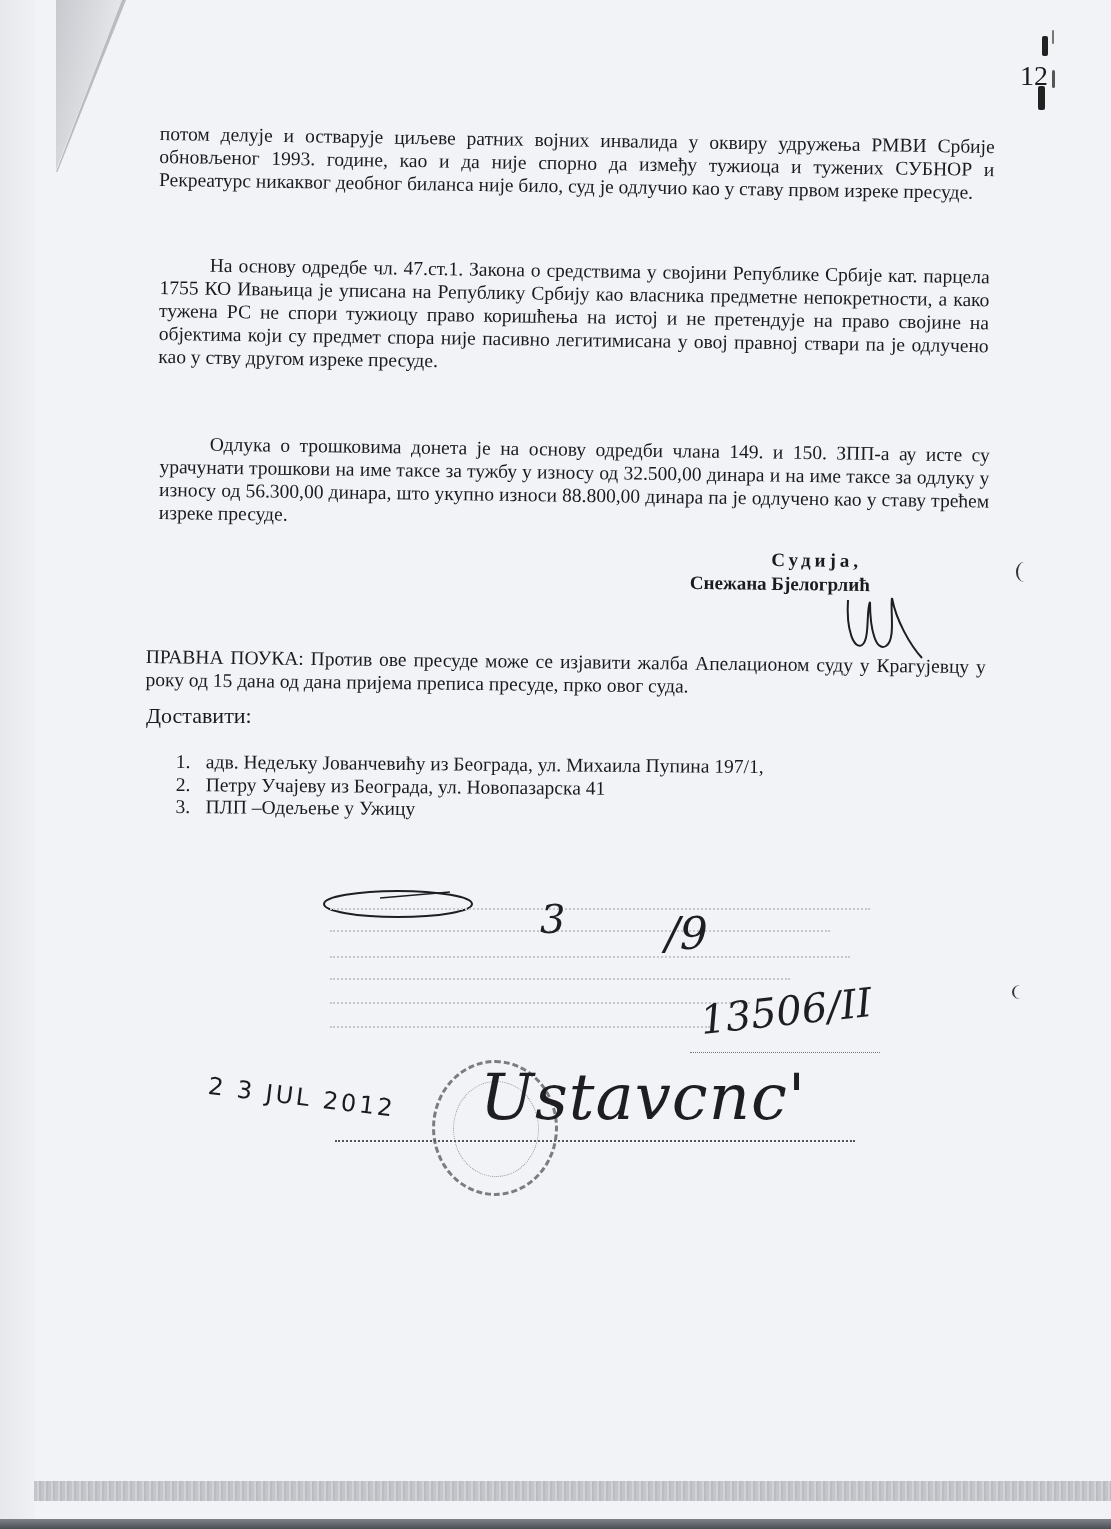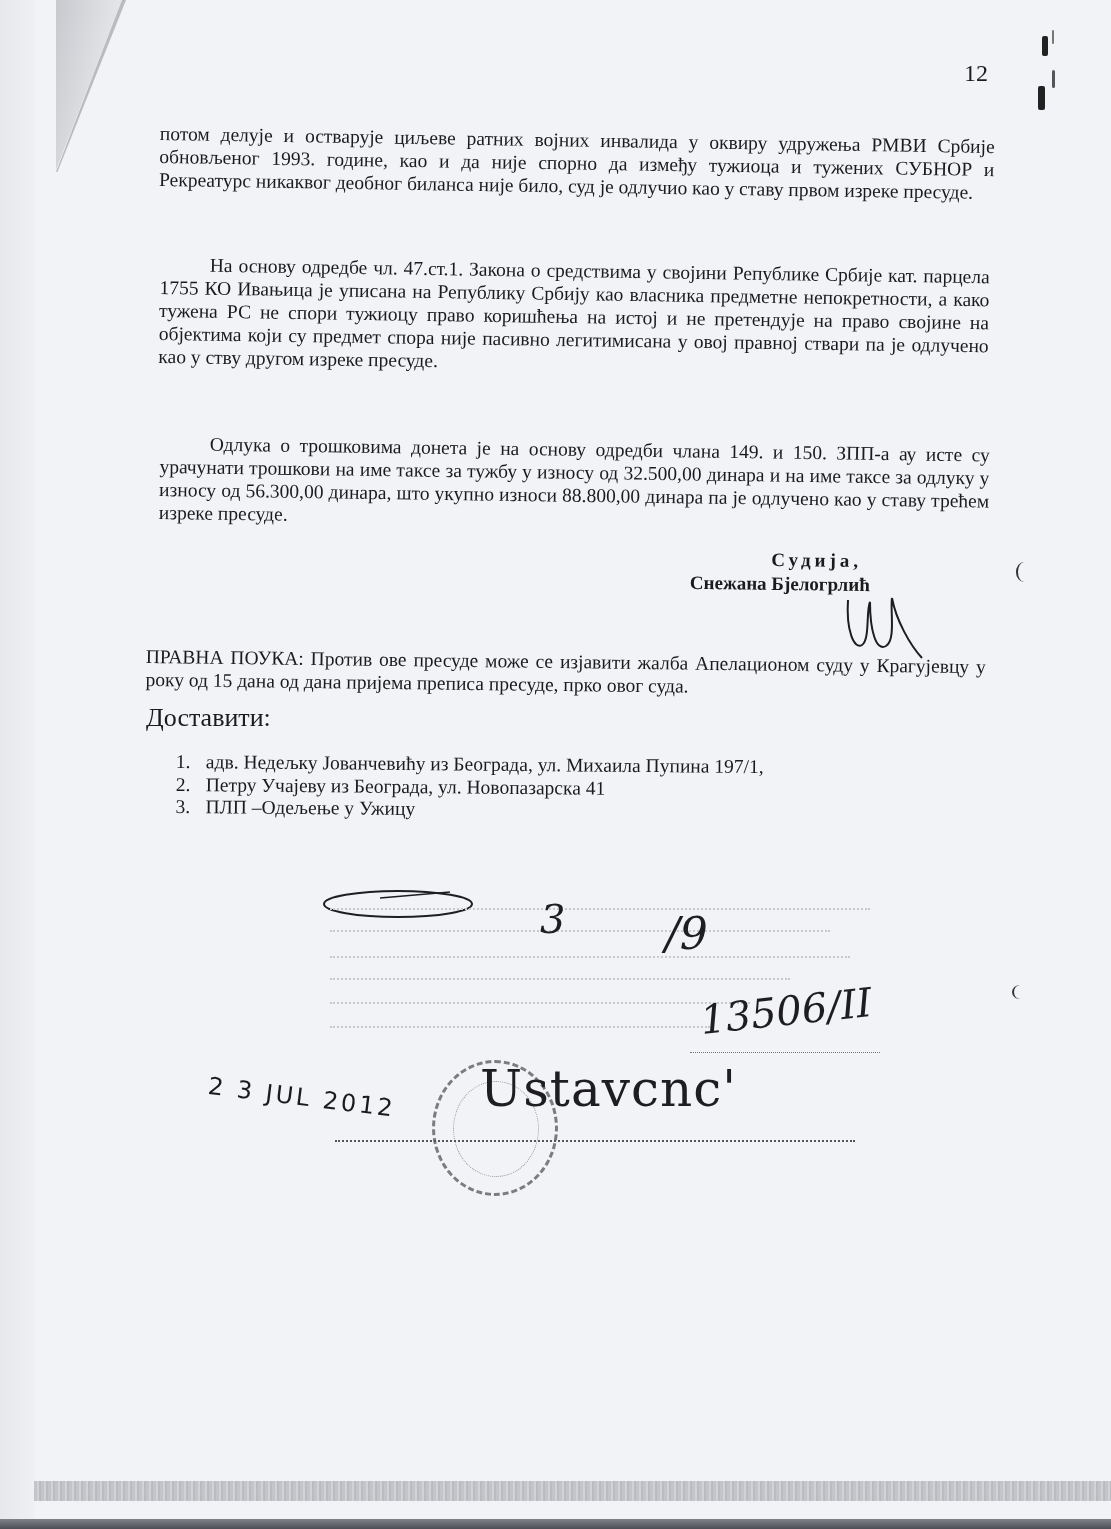--- a/index.html
+++ b/index.html
@@ -22,21 +22,21 @@
     position: absolute; left: 56px; top: 0; width: 66px; height: 170px;
     background: linear-gradient(100deg, #c7c9ce 0%, #dfe0e4 55%, #f1f2f5 100%);
     clip-path: polygon(0 0, 100% 0, 0 100%);
   }
   .fold-edge {
     position: absolute; left: 56px; top: 0; width: 70px; height: 172px;
     background: #b9bbc0;
     clip-path: polygon(94% 0, 100% 0, 2% 100%, 0 100%);
   }
   .page-number {
-    position: absolute; left: 964px; top: 60px; font-size: 24px;
+    position: absolute; left: 1020px; top: 60px; font-size: 28px;
   }
   .edge-marks { position: absolute; left: 1030px; top: 20px; width: 30px; height: 100px; }
   .edge-marks .m { position: absolute; background: #222; border-radius: 2px; }
 
   .p {
     position: absolute; font-size: 19.5px; line-height: 23px;
     text-align: justify; text-align-last: left; transform-origin: left top;
   }
   .p1 { left: 160px; top: 102px; width: 835px; transform: rotate(0.9deg); }
   .p2 { left: 160px; top: 233px; width: 830px; transform: rotate(0.85deg); text-indent: 50px; }
@@ -46,21 +46,21 @@
     position: absolute; left: 690px; top: 548px; text-align: right; font-weight: bold;
     font-size: 19px; line-height: 24px; transform: rotate(0.7deg);
   }
   .judge-title { letter-spacing: 4px; padding-right: 8px; }
   .sig-scribble { position: absolute; left: 840px; top: 590px; }
 
   .legal-advice {
     position: absolute; left: 146px; top: 625px; width: 840px; font-size: 19.5px; line-height: 23px;
     text-align: justify; text-align-last: left; transform: rotate(0.7deg); transform-origin: left top;
   }
-  .deliver-label { position: absolute; left: 146px; top: 703px; font-size: 26px; }
+  .deliver-label { position: absolute; left: 146px; top: 703px; font-size: 22px; }
   .recipients {
     position: absolute; left: 176px; top: 751px; font-size: 19.5px; line-height: 22.5px;
     margin: 0; padding: 0; list-style: none; transform: rotate(0.5deg); transform-origin: left top;
   }
   .recipients li { display: flex; }
   .recipients .num { width: 30px; }
 
   .stamp-area { position: absolute; left: 320px; top: 860px; width: 560px; height: 200px; }
   .stamp-line1 {
     position: absolute; left: 20px; top: 10px; font-family: "DejaVu Sans", sans-serif;
@@ -79,21 +79,21 @@
   .seal {
     position: absolute; left: 432px; top: 1060px; width: 120px; height: 130px;
     border: 3px dashed #4a4a50; border-radius: 50%; opacity: 0.7;
   }
   .seal-inner {
     position: absolute; left: 18px; top: 18px; width: 84px; height: 94px;
     border: 1px dotted #6a6a70; border-radius: 50%;
   }
   .cert-signature {
     position: absolute; left: 480px; top: 1060px; font-family: "DejaVu Serif", serif;
-    font-size: 50px; color: #1e1e22; letter-spacing: 1px;
+    font-style: italic; font-size: 64px; color: #1e1e22; letter-spacing: 1px;
   }
   .sig-line {
     position: absolute; left: 335px; top: 1140px; width: 520px; border-top: 2px dotted #555;
   }
   .sig-line2 {
     position: absolute; left: 690px; top: 1052px; width: 190px; border-top: 1px dotted #777;
   }
 
   .scan-band {
     position: absolute; left: 34px; top: 1481px; width: 1077px; height: 20px;

